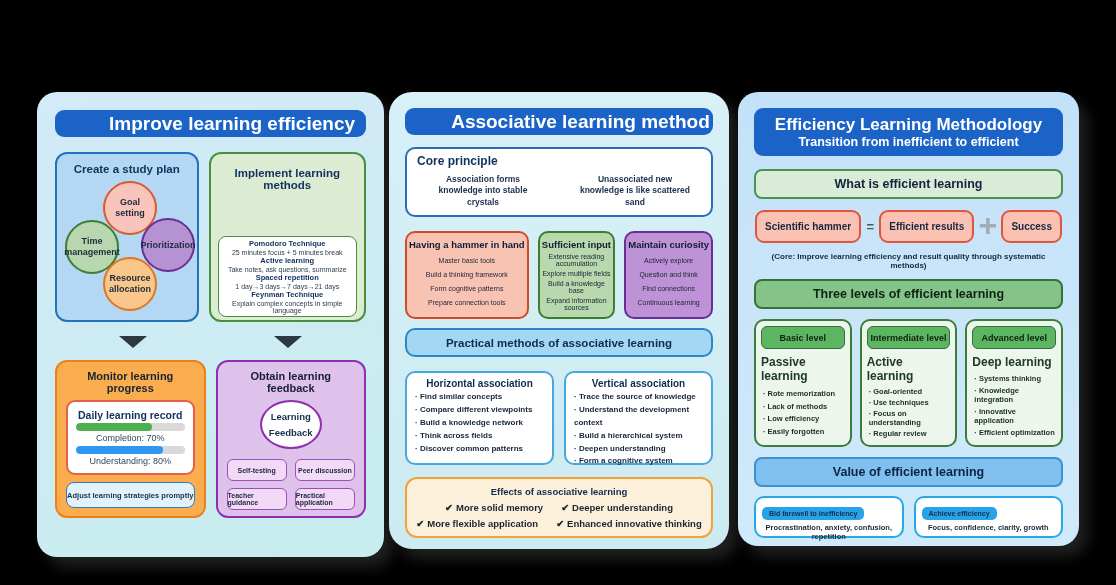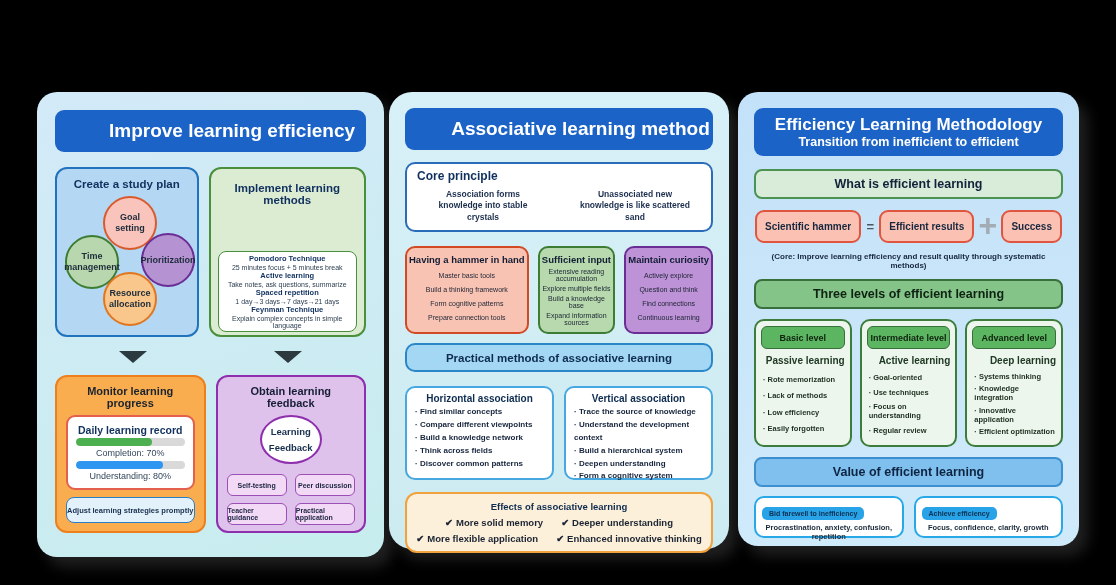--- a/index.html
+++ b/index.html
@@ -8,21 +8,21 @@
   .stage { position:relative; width:1116px; height:585px; background:#000; }
 
   .panel { position:absolute; border-radius:20px; box-shadow:9px 10px 14px rgba(70,70,70,.45); }
   .p1 { left:37px;  top:92px; width:347px; height:465px; padding:18px;
         background:linear-gradient(160deg,#d3eaf8 0%,#c7edee 100%); }
   .p2 { left:389px; top:92px; width:340px; height:457px; padding:16px;
         background:linear-gradient(180deg,#d8f0f7 0%,#ccebf1 100%);border-radius:23px; }
   .p3 { left:738px; top:92px; width:341px; height:454px; padding:16px;
         background:linear-gradient(180deg,#c3e1f8 0%,#cfeafa 100%); }
 
-  .hdr { height:42px; border-radius:9px; background:#1b63c6; color:#fff;
+  .hdr { height:27px; border-radius:9px; background:#1b63c6; color:#fff;
          font-size:19px; font-weight:bold; display:flex; align-items:center; justify-content:center;padding-left:43px; }
   .hdr3 { height:48px; border-radius:9px; background:#1b63c6; color:#fff;
           display:flex; flex-direction:column; align-items:center; justify-content:center; }
   .hdr3 .t { font-size:17px; font-weight:bold; line-height:1.15; }
   .hdr3 .s { font-size:12.5px; font-weight:bold; }
 
   
   .top-row { display:flex; gap:10px; margin-top:15px; height:170px; }
   .study { flex:1; background:#b4d8f3; border:2px solid #2273bd; border-radius:12px; position:relative; }
   .box-title { font-size:11.5px; font-weight:bold; color:#10305e; text-align:center; margin-top:9px; }
@@ -118,21 +118,21 @@
   .f-plus { font-size:32px; font-weight:bold; color:#a3abb3; line-height:18px; padding:0 1px; margin-top:-4px; }
   .note { margin-top:9px; text-align:center; font-size:8px; font-weight:bold; color:#17273f; }
   .levels-banner { margin-top:9px; height:30px; background:#85c488; border:2px solid #37703a;
                    font-size:12.5px; color:#0f2213; border-radius:8px; }
   .levels { display:flex; gap:8px; margin-top:10px; height:128px; }
   .level { flex:1; background:#edf6ec; border:2px solid #3c7d3c; border-radius:10px; padding:5px;
            display:flex; flex-direction:column; }
   .badge { height:23px; background:#5cb561; border:1.5px solid #37703a; border-radius:6px;
            display:flex; align-items:center; justify-content:center;
            font-size:9px; font-weight:bold; color:#10230f; white-space:nowrap; }
-  .level-sub { text-align:right; font-size:10px; font-weight:bold; color:#203a25; margin-top:6px; }
+  .level-sub { text-align:left; font-size:12px; font-weight:bold; color:#203a25; margin-top:6px; }
   .level-items { flex:1; display:flex; flex-direction:column; justify-content:space-evenly;
                  padding-left:2px; margin-top:2px; }
   .l-item { font-size:7.5px; font-weight:bold; color:#1c2e1f; }
   .l-item::before { content:"· "; }
 
   .value-banner { margin-top:10px; height:30px; background:#7fc0ef; border:2px solid #3c90d0;
                   font-size:12.5px; color:#0e2440; border-radius:8px; }
   .values { display:flex; gap:10px; margin-top:9px; height:42px; }
   .value-card { flex:1; background:#fff; border:2px solid #29a8e8; border-radius:10px; padding:4px 6px 5px; }
   .v-badge { display:inline-block; background:#29a3e8; border-radius:5px; padding:3px 7px;

